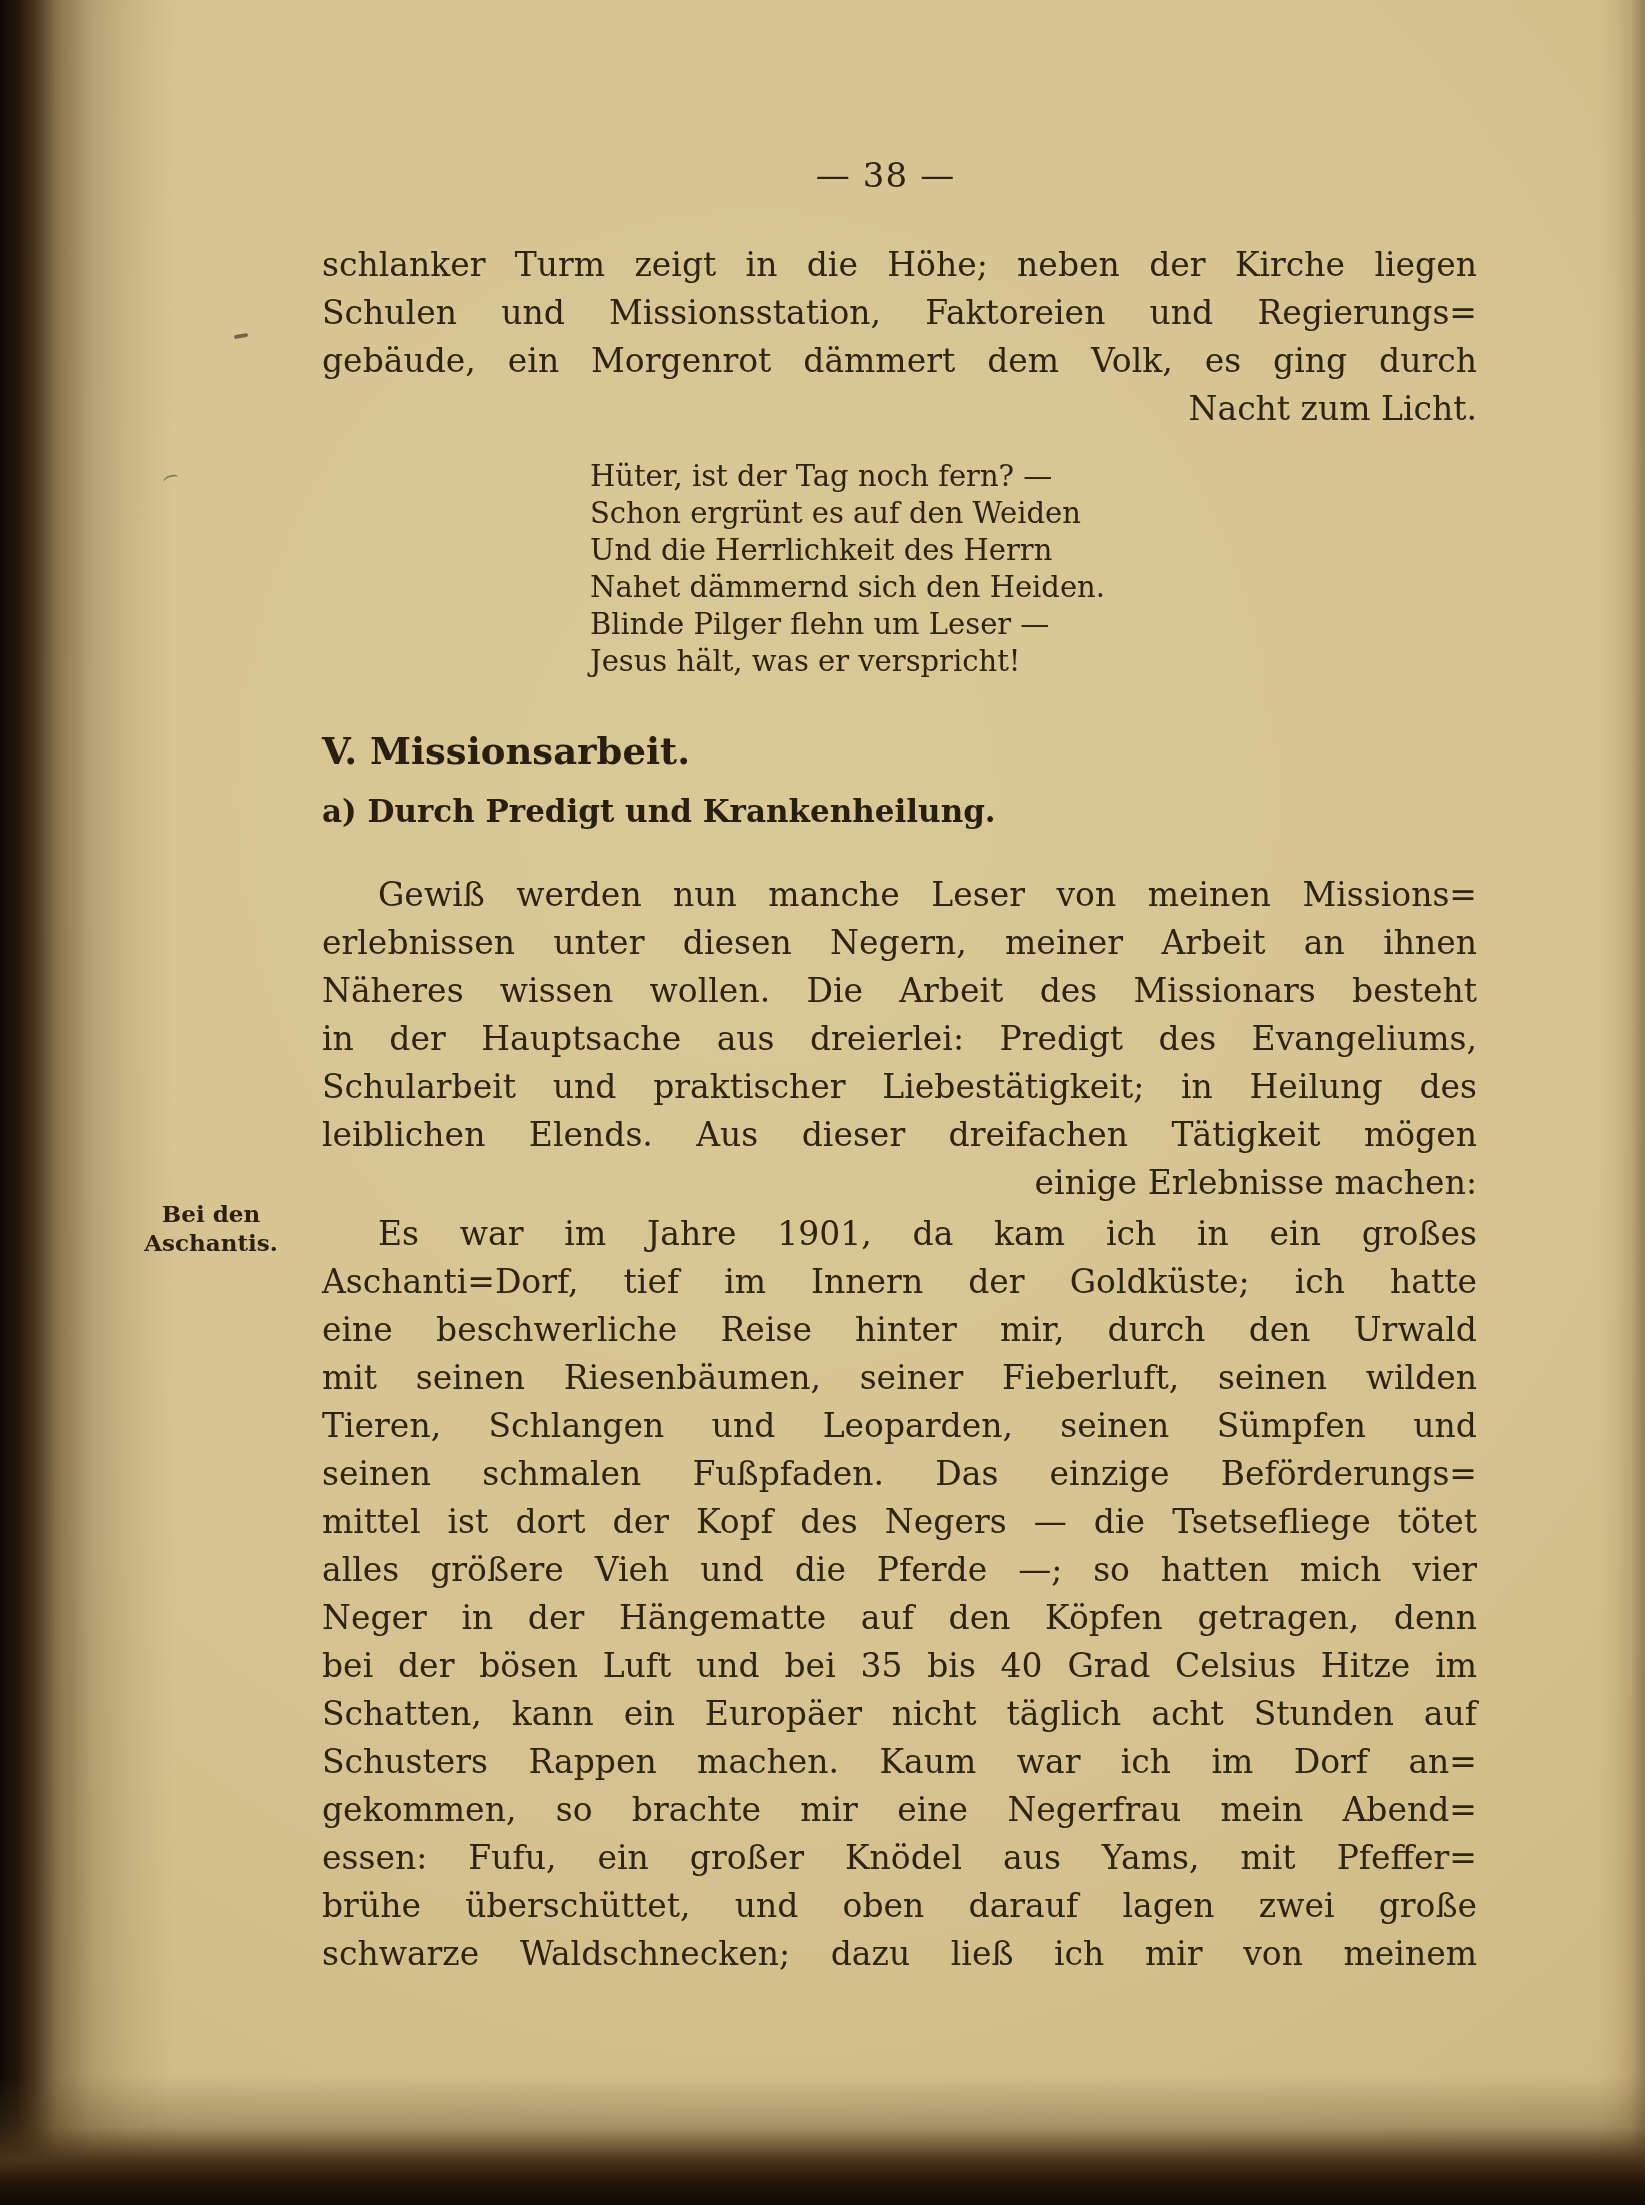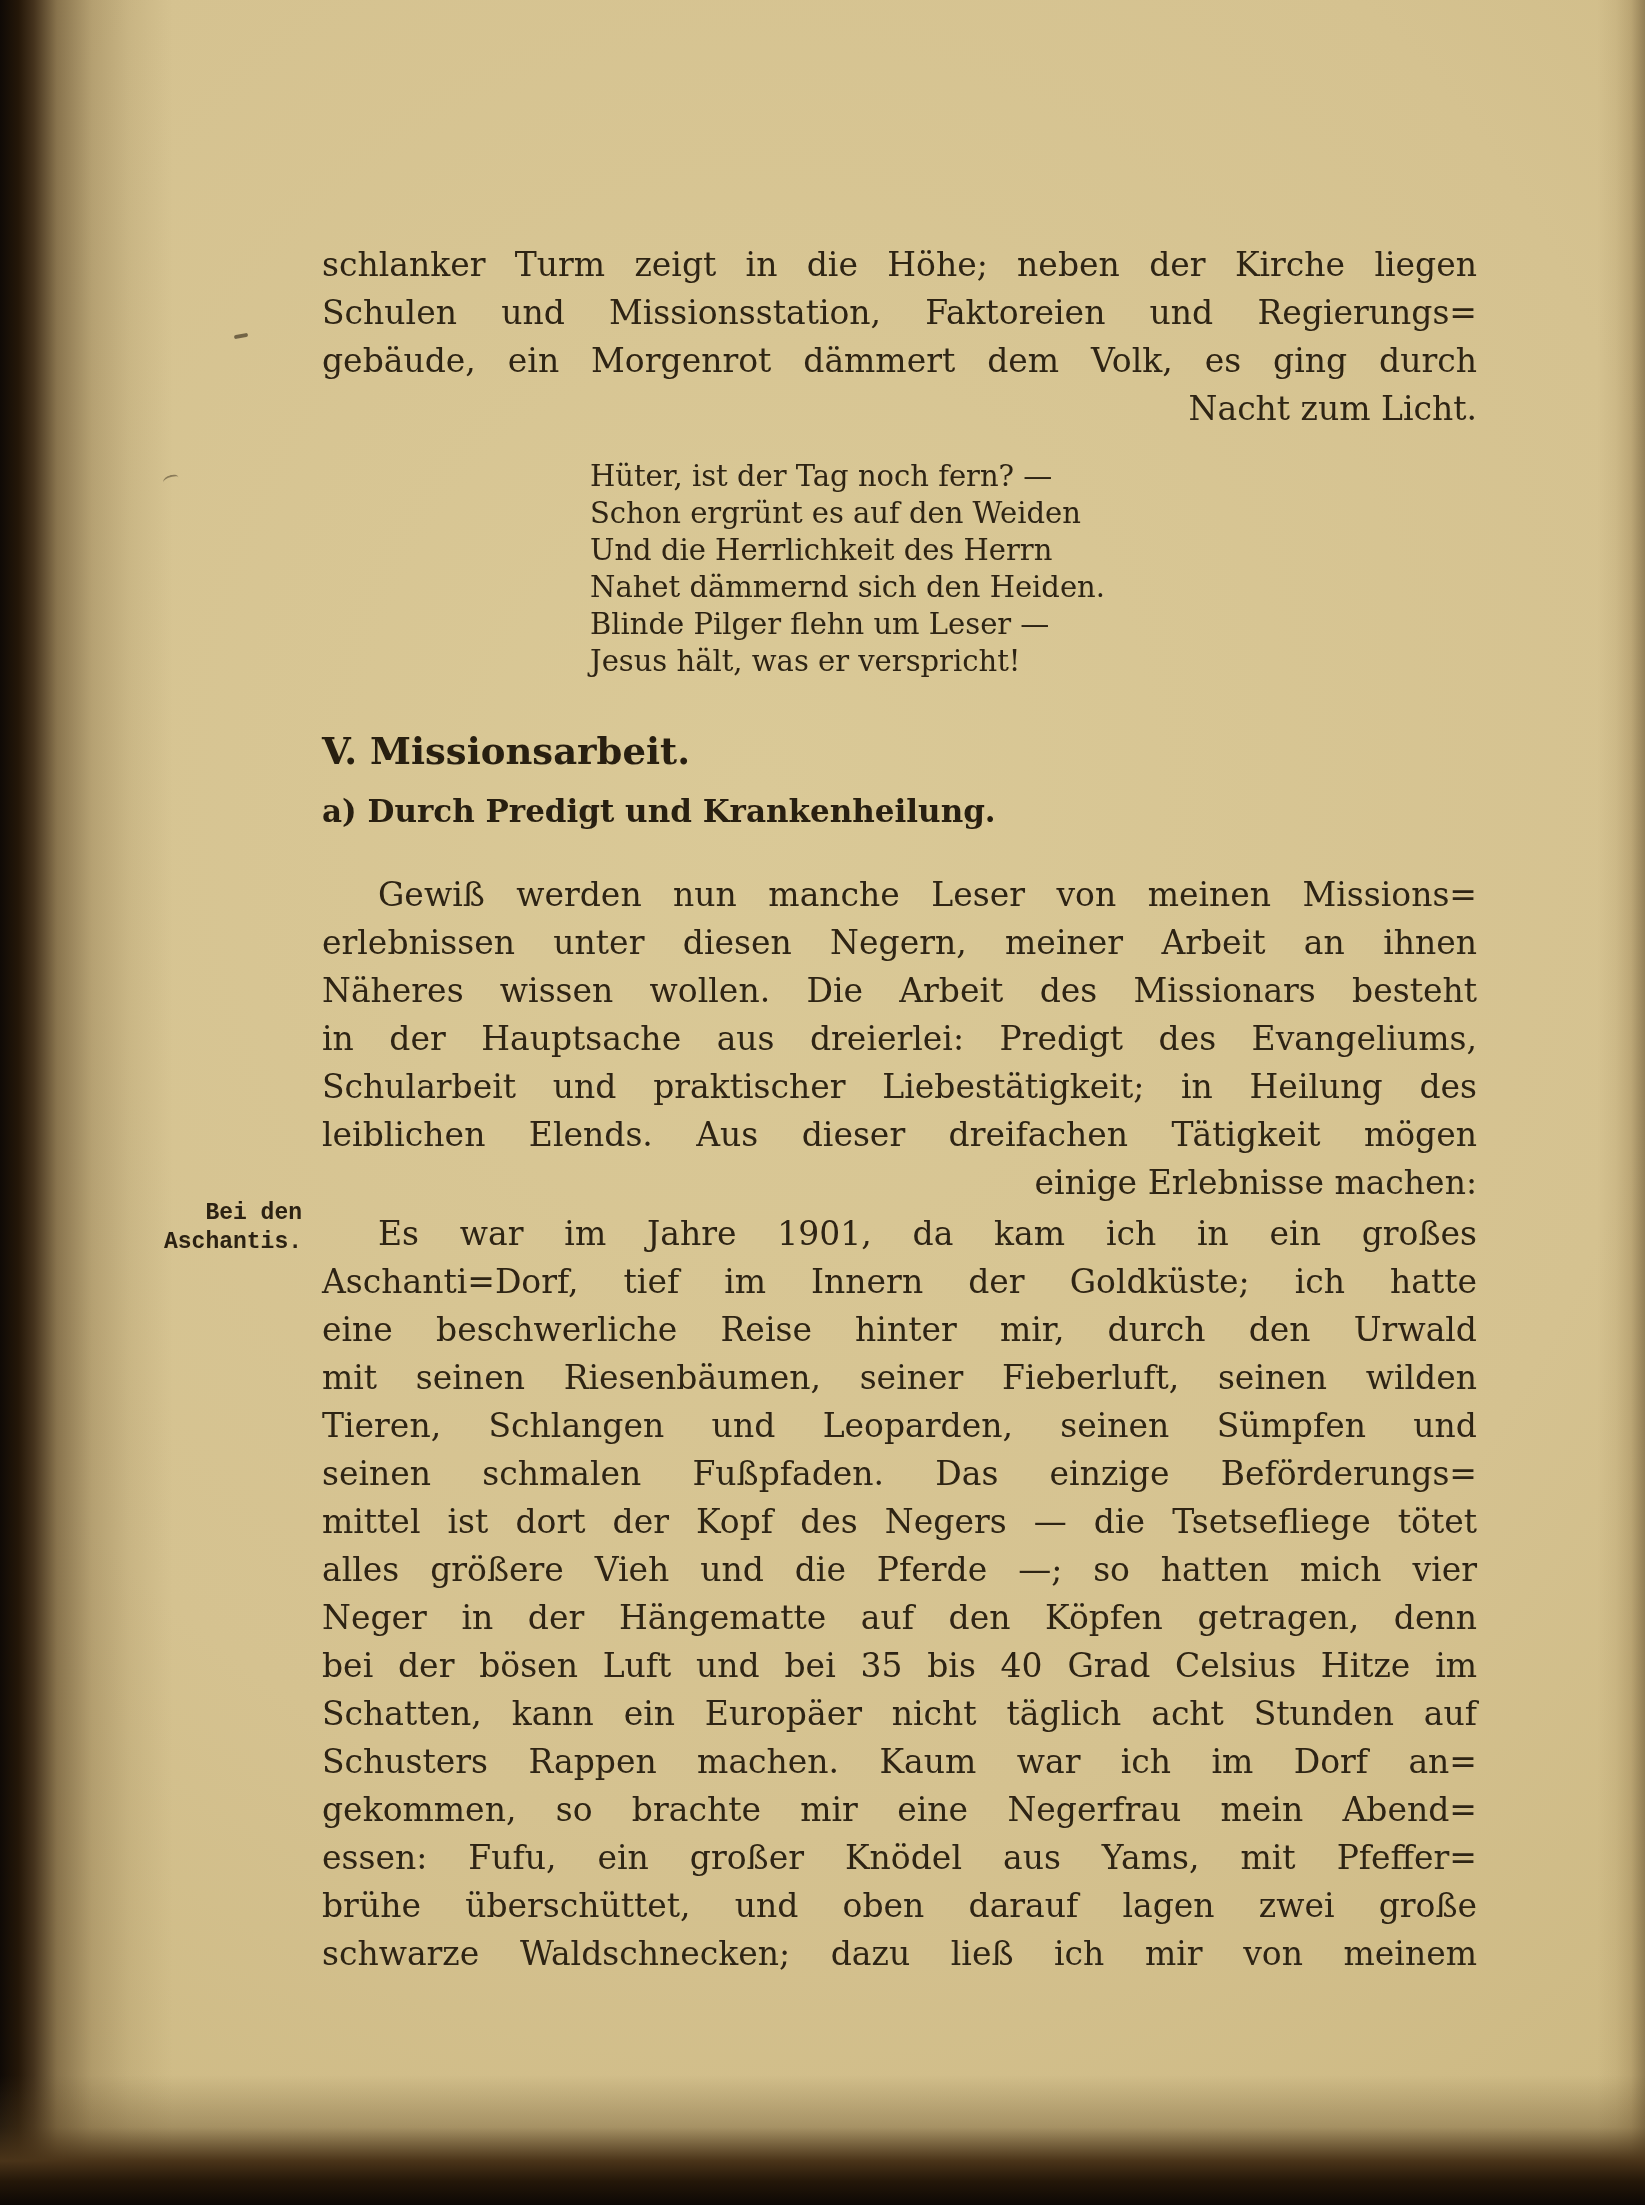--- a/index.html
+++ b/index.html
@@ -64,23 +64,23 @@
     font-weight: bold; text-align: left; color: #281f10;
   }
   .subheading {
     margin: 14px 0 0 0; font-size: 31px; line-height: 43px;
     font-weight: bold; color: #281f10;
   }
   .para.p2 { margin-top: 38px; }
   .para.p3 { margin-top: 3.3px; }
 
   .margin-note {
-    position: absolute; left: 96px; top: 1199px; width: 206px;
+    position: absolute; left: 108px; top: 1199px; width: 206px;
     font-size: 23px; line-height: 29px; font-weight: bold;
-    text-align: right; color: #2b2112; font-family: Liberation Mono, monospace;
+    text-align: center; color: #2b2112;
   }
 
   
   .artifact-dash {
     position: absolute; left: 234px; top: 334px; width: 14px; height: 3.8px;
     background: rgba(46,36,20,0.6); border-radius: 2.2px; transform: rotate(-10deg);
   }
   .artifact-tilde {
     position: absolute; left: 163px; top: 475px; width: 16.3px; height: 7.6px;
     border-top: 2.7px solid rgba(46,36,20,0.45); border-radius: 60% 40% 0 0;
@@ -92,20 +92,21 @@
 
 <div class="page">
 
   <div class="gutter-shadow"></div>
   <div class="right-edge"></div>
   <div class="bottom-edge"></div>
 
   <div class="artifact-dash"></div>
   <div class="artifact-tilde"></div>
 
+  <div class="pagenum">— 38 —</div>
 
   <div class="textblock">
 
     <div class="para">
         <div class="jline">schlanker Turm zeigt in die Höhe; neben der Kirche liegen</div>
         <div class="jline">Schulen und Missionsstation, Faktoreien und Regierungs=</div>
         <div class="jline">gebäude, ein Morgenrot dämmert dem Volk, es ging durch</div>
         <div class="lline">Nacht zum Licht.</div>
       </div>
 

